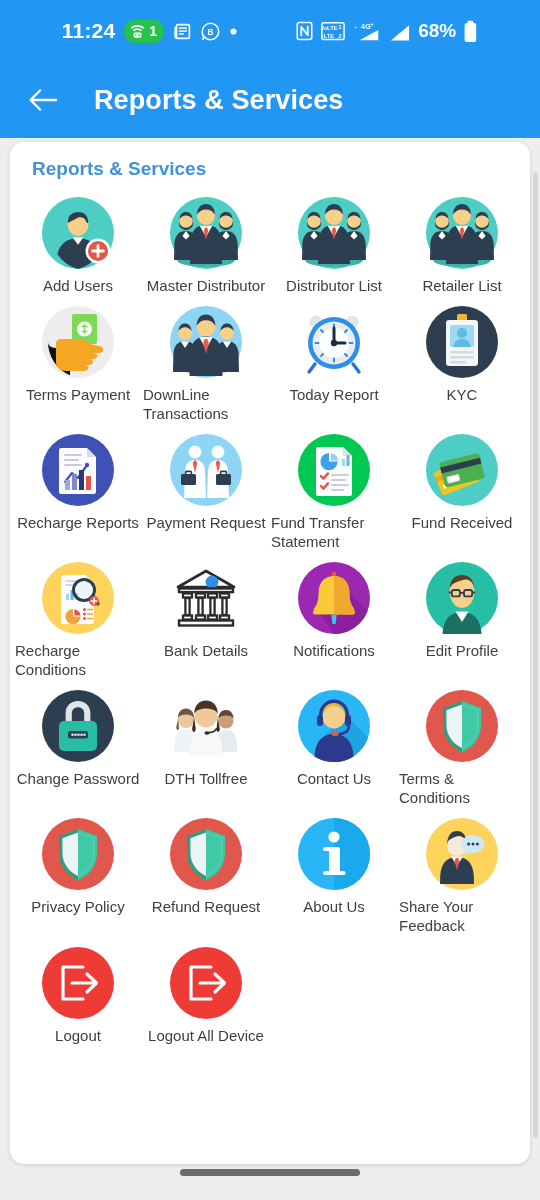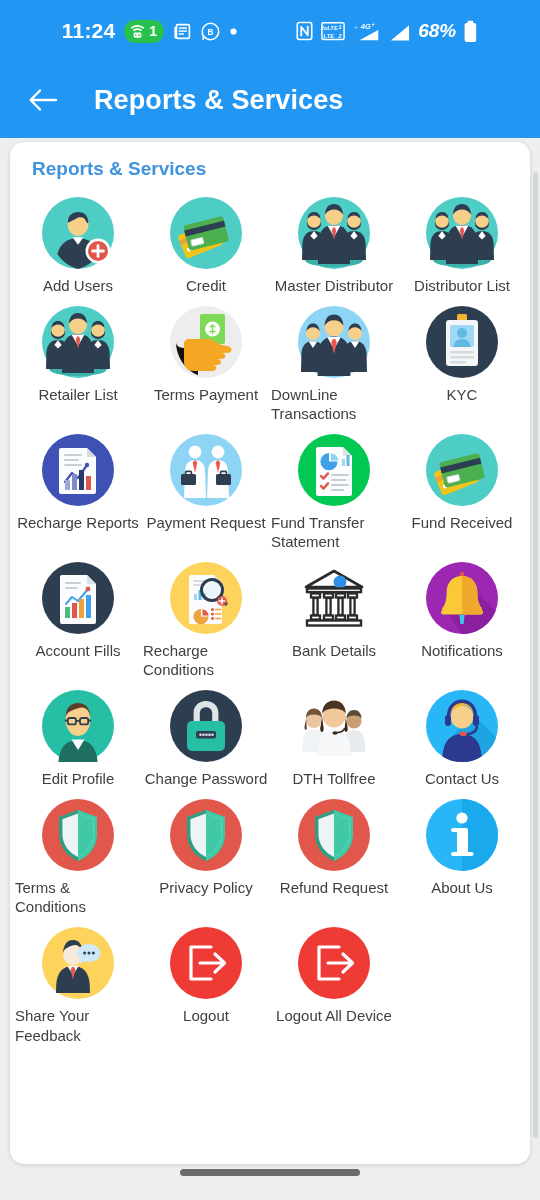--- a/index.html
+++ b/index.html
@@ -12,21 +12,21 @@
   .phone { position: relative; width: 540px; height: 1200px; background: #eceef0; }
 
   
   .statusbar {
     height: 62px; background: #2196f3;
     display: flex; align-items: center; justify-content: center;
     gap: 9px; color: #fff; padding: 0 24px;
   }
   .sb-clock { font-size: 21px; font-weight: 700; letter-spacing: .2px; }
   .sb-icons-left { display: flex; align-items: center; gap: 9px; }
-  .sb-icons-right { display: flex; align-items: center; gap: 7px; margin-left: 48px; font-style: italic; }
+  .sb-icons-right { display: flex; align-items: center; gap: 7px; margin-left: 48px; }
   .wifi-pill {
     background: #27c24c; border-radius: 11px; height: 23px;
     display: flex; align-items: center; gap: 3px; padding: 0 7px 0 5px;
   }
   .wifi-pill .num { font-size: 14px; font-weight: 700; color:#fff; }
   .sb-ico { display:flex; align-items:center; justify-content:center; }
   .batt-txt { font-size: 19px; font-weight: 700; }
 
   
   .appbar {
@@ -168,39 +168,20 @@
         <path d="M36 16c6.2 0 10.4 4.6 10.4 11.6 0 6.4-4.6 11.4-10.4 11.4S25.6 34 25.6 27.6C25.6 20.6 29.8 16 36 16z" fill="#f6d08a"></path>
         <path d="M25.8 24.5c.4-6.2 4.6-9.6 10.2-9.6 5.8 0 9.6 3.2 10.3 9.3.3 2.7-1.3 2-2.1.2-1.2-2.6-3-4.2-5.7-4.2-3.7 0-4.6 2.1-8 3.3-2.1.8-4.9 3.4-4.7 1z" fill="#2d3e50"></path>
         <path d="M36 41c10.6 0 18.6 6.5 20.6 16.3A36 36 0 0 1 36 72a36 36 0 0 1-20.6-14.7C17.4 47.5 25.4 41 36 41z" fill="#2d3e50"></path>
         <path d="M30.5 40.3h11l-5.5 7.5z" fill="#fff"></path>
         <circle cx="56" cy="54" r="12.5" fill="#fff"></circle>
         <circle cx="56" cy="54" r="10" fill="#e2574c"></circle>
         <path d="M56 48.6v10.8M50.6 54h10.8" stroke="#fff" stroke-width="2.8" stroke-linecap="round"></path>
       </svg>
             </div>
             <div class="label">Add Users</div>
-          </div>
-          <div class="tile">
-            <div class="icon-wrap">
-              <svg viewBox="0 0 72 72" width="72" height="72">
-        <circle cx="36" cy="36" r="36" fill="#4ecdc4"></circle>
-        <g transform="rotate(-22 36 38)">
-          <rect x="9" y="28" width="40" height="25" rx="3" fill="#f0c419"></rect>
-          <rect x="9" y="33" width="40" height="5" fill="#e8a33d"></rect>
-          <rect x="13" y="43" width="13" height="4" rx="1" fill="#fff"></rect>
-        </g>
-        <g transform="rotate(-14 38 38)">
-          <rect x="16" y="23" width="41" height="26" rx="3" fill="#4caf50"></rect>
-          <rect x="16" y="28" width="41" height="6" fill="#2d3e50"></rect>
-          <rect x="20" y="39" width="12" height="6" rx="1" fill="#fff"></rect>
-          <rect x="20" y="39" width="12" height="6" rx="1" fill="none" stroke="#ddd"></rect>
-        </g>
-      </svg>
-            </div>
-            <div class="label">Credit</div>
           </div>
           <div class="tile">
             <div class="icon-wrap">
               <svg viewBox="0 0 72 72" width="72" height="72">
         <circle cx="36" cy="36" r="36" fill="#4ecdc4"></circle>
         <ellipse cx="36" cy="63" rx="29" ry="7" fill="#3bb3ab"></ellipse>
         <g fill="#2d3e50">
           <circle cx="16" cy="26" r="7.2"></circle>
                   <path d="M16 34c7 0 11 4.6 11.6 12.4L28 63H4l.4-16.6C5 38.6 9 34 16 34z"></path>
           <circle cx="56" cy="26" r="7.2"></circle>
@@ -307,20 +288,39 @@
         <path d="M36 30.6c9.8 0 15 6 15.6 16L52.4 70H19.6l.8-23.4C21 36.6 26.2 30.6 36 30.6z" fill="#2d3e50"></path>
         <path d="M29.2 31h13.6L36 43.5z" fill="#fff"></path>
         <path d="M34.8 33h2.4l1.6 3.4-2.8 11.6-2.8-11.6z" fill="#f1554c"></path>
       </svg>
             </div>
             <div class="label">DownLine Transactions</div>
           </div>
           <div class="tile">
             <div class="icon-wrap">
               <svg viewBox="0 0 72 72" width="72" height="72">
+        <path d="M12 13a7 7 0 0 1 10-2l3 3-10 8-3-3a7 7 0 0 1 0-6z" fill="#e3e5e7"></path>
+        <path d="M60 13a7 7 0 0 0-10-2l-3 3 10 8 3-3a7 7 0 0 0 0-6z" fill="#e3e5e7"></path>
+        <path d="M17 58l-6 8M55 58l6 8" stroke="#2f6fd6" stroke-width="3.4" stroke-linecap="round"></path>
+        <circle cx="36" cy="37" r="26" fill="#2f8fe8"></circle>
+        <circle cx="36" cy="37" r="21.5" fill="#e9ecef"></circle>
+        <circle cx="36" cy="37" r="15" fill="#fff"></circle>
+        <g stroke="#2f8fe8" stroke-width="2" stroke-linecap="round">
+          <path d="M36 18.5v3M36 52.5v3M17.5 37h3M51.5 37h3"></path>
+          <path d="M23 24l2 2M47 48l2 2M49 24l-2 2M25 48l-2 2"></path>
+        </g>
+        <path d="M36 22v15M36 37h11" stroke="#1c2b3a" stroke-width="3" stroke-linecap="round"></path>
+        <circle cx="36" cy="37" r="3.2" fill="#1c2b3a"></circle>
+      </svg>
+            </div>
+            <div class="label">Today Report</div>
+          </div>
+          <div class="tile">
+            <div class="icon-wrap">
+              <svg viewBox="0 0 72 72" width="72" height="72">
         <circle cx="36" cy="36" r="36" fill="#2d3e50"></circle>
         <rect x="31" y="8" width="10" height="9" rx="1.5" fill="#f0b72f"></rect>
         <rect x="20" y="14" width="32" height="46" rx="3" fill="#f4f6f7"></rect>
         <rect x="24" y="19" width="24" height="22" rx="2" fill="#9ed8f5"></rect>
         <circle cx="36" cy="27" r="5" fill="#5fb9e0"></circle>
         <path d="M36 33c5 0 8 3 8.6 8H27.4c.6-5 3.6-8 8.6-8z" fill="#5fb9e0"></path>
         <rect x="24" y="45" width="24" height="2.4" rx="1.2" fill="#d5dade"></rect>
         <rect x="24" y="50" width="24" height="2.4" rx="1.2" fill="#d5dade"></rect>
         <rect x="24" y="55" width="16" height="2.4" rx="1.2" fill="#d5dade"></rect>
       </svg>
@@ -398,39 +398,20 @@
         </g>
         <g transform="rotate(-14 38 38)">
           <rect x="16" y="23" width="41" height="26" rx="3" fill="#4caf50"></rect>
           <rect x="16" y="28" width="41" height="6" fill="#2d3e50"></rect>
           <rect x="20" y="39" width="12" height="6" rx="1" fill="#fff"></rect>
           <rect x="20" y="39" width="12" height="6" rx="1" fill="none" stroke="#ddd"></rect>
         </g>
       </svg>
             </div>
             <div class="label">Fund Received</div>
-          </div>
-          <div class="tile">
-            <div class="icon-wrap">
-              <svg viewBox="0 0 72 72" width="72" height="72">
-        <circle cx="36" cy="36" r="36" fill="#2d3e50"></circle>
-        <path d="M20 13h25l9 9v38a2 2 0 0 1-2 2H20a2 2 0 0 1-2-2V15a2 2 0 0 1 2-2z" fill="#fbfcfd"></path>
-        <path d="M45 13l9 9h-9z" fill="#dde2e6"></path>
-        <g stroke="#c9ced6" stroke-width="1.8" stroke-linecap="round">
-                  <path d="M24 21h14M24 26h11"></path>
-                </g>
-        <path d="M24 42l6-7 6 4 10-12" fill="none" stroke="#3fa2e8" stroke-width="2" stroke-linecap="round" stroke-linejoin="round"></path>
-        <circle cx="46" cy="27" r="2.4" fill="#e2574c"></circle>
-        <rect x="23" y="45" width="5" height="11" fill="#4dbb7b"></rect>
-        <rect x="30" y="41" width="5" height="15" fill="#e2574c"></rect>
-        <rect x="37" y="37" width="5" height="19" fill="#f0a23c"></rect>
-        <rect x="44" y="33" width="5" height="23" fill="#3fa2e8"></rect>
-      </svg>
-            </div>
-            <div class="label">Account Fills</div>
           </div>
           <div class="tile">
             <div class="icon-wrap">
               <svg viewBox="0 0 72 72" width="72" height="72">
         <circle cx="36" cy="36" r="36" fill="#fdd35c"></circle>
         <path d="M21 13h23l8 8v39a2 2 0 0 1-2 2H21a2 2 0 0 1-2-2V15a2 2 0 0 1 2-2z" fill="#fbfcfd"></path>
         <path d="M44 13l8 8h-8z" fill="#dde2e6"></path>
         <g stroke="#c9ced6" stroke-width="1.6" stroke-linecap="round">
                   <path d="M24 19h11M24 23h8"></path>
                 </g>

